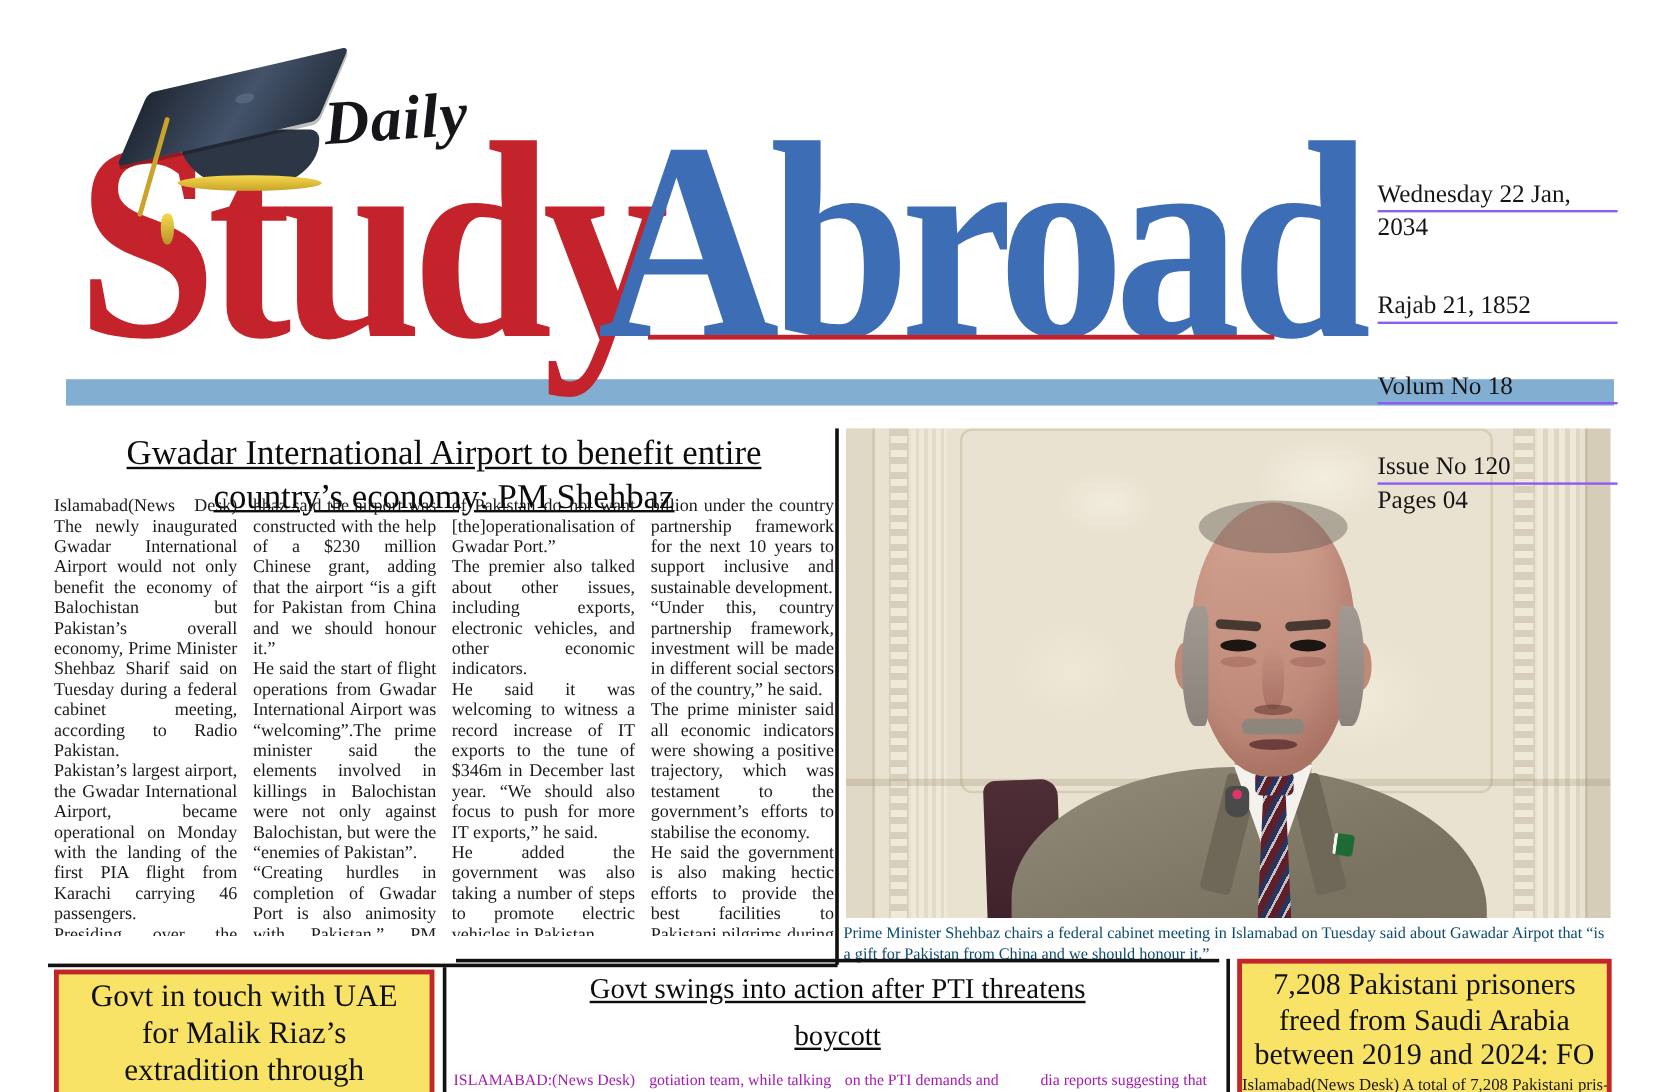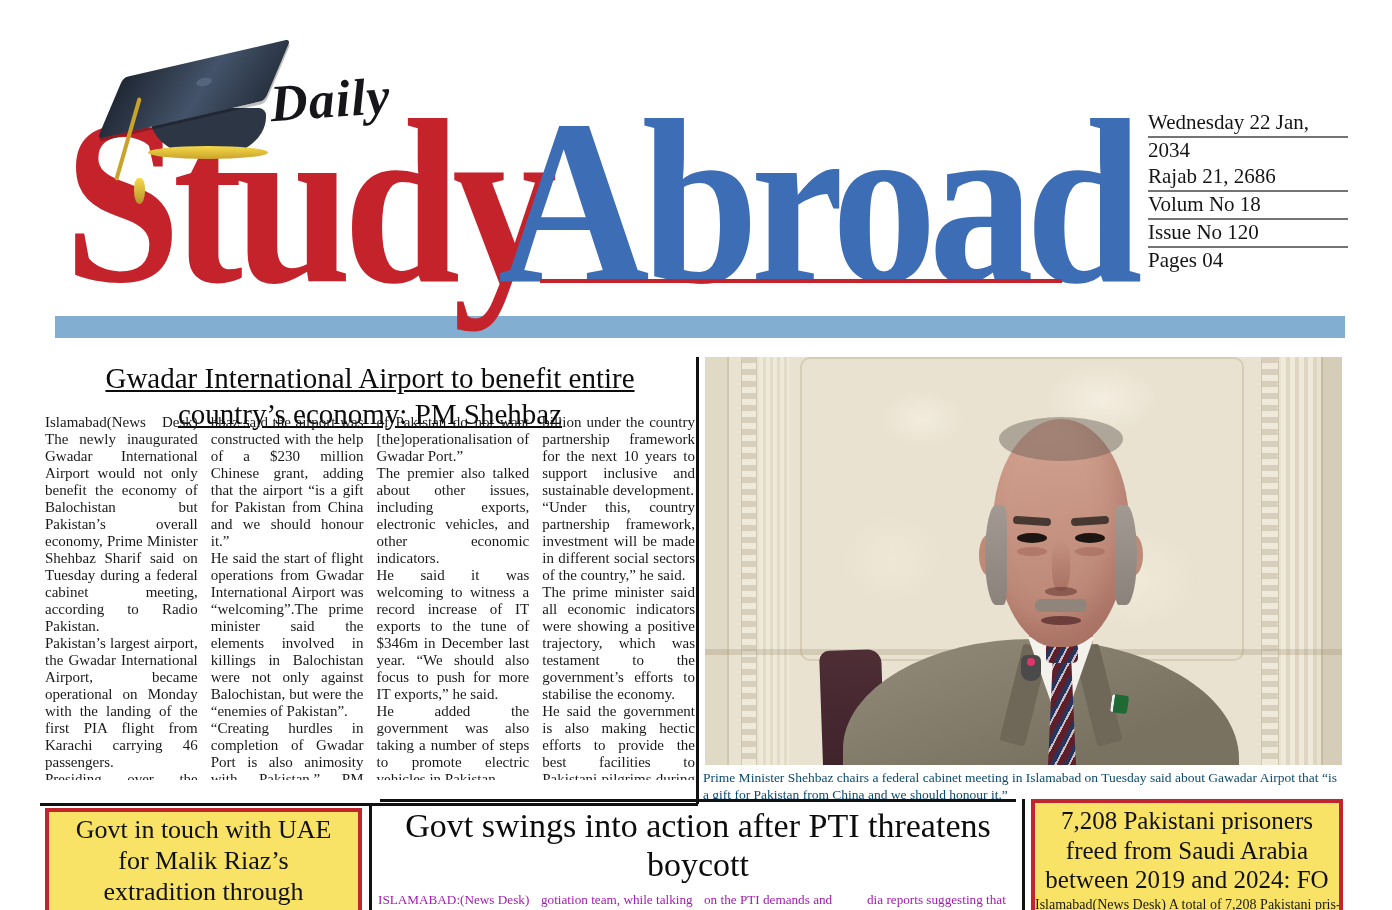--- a/index.html
+++ b/index.html
@@ -31,21 +31,21 @@
   .cap-band{left:148px;top:146px;width:120px;height:13px;z-index:4;border-radius:50%;
             background:linear-gradient(#f5d94b,#caa32a);}
   .tassel-cord{left:126px;top:96px;width:4px;height:86px;background:#caa32a;z-index:5;
                transform:rotate(16deg);border-radius:2px;}
   .tassel-tip{left:134px;top:178px;width:11px;height:26px;z-index:5;
               background:linear-gradient(#f5d94b,#b8922a);border-radius:40% 40% 50% 50%;}
 
   
   .issue-info{left:1148px;top:110px;width:200px;font-size:21px;line-height:25px;z-index:3;}
   .issue-info .row{padding:0 0 1px 0;}
-  .issue-info .u{border-bottom:2px solid #737373;}
+  .issue-info .u{border-bottom:2px solid #8b5cf6;margin-top:39px;}
 
   
   .lead-headline{left:45px;top:360px;width:650px;text-align:center;font-size:29px;
                  line-height:36px;color:#0c0c0c;text-decoration:underline;}
   .lead-cols{left:45px;top:414px;width:650px;height:366px;display:flex;gap:13px;overflow:hidden;}
   .lead-col{flex:1 1 0;font-size:15px;line-height:17px;text-align:justify;color:#191919;}
 
   .v-div-main{left:696px;top:357px;width:3px;height:447px;background:#111;}
 
   
@@ -118,22 +118,22 @@
   .photo-caption{left:703px;top:769px;width:642px;font-size:13.5px;line-height:17px;color:#0c4a6e;}
 
   
   .hr-left{left:40px;top:803px;width:658px;height:3px;background:#111;}
   .box-yellow{background:#f9e366;border:4px solid #c0262c;box-sizing:border-box;}
   .bl-box{left:45px;top:808px;width:317px;height:160px;padding-top:2px;}
   .bl-headline{font-size:26px;line-height:31px;text-align:center;color:#111;}
   .v-div-b1{left:369px;top:806px;width:3px;height:104px;background:#111;}
 
   .mid-topline{left:380px;top:799px;width:636px;height:3px;background:#111;}
-  .mid-headline{left:380px;top:806px;width:636px;text-align:center;font-size:34px;
-                line-height:39px;color:#0c0c0c;}
+  .mid-headline{left:380px;top:806px;width:636px;text-align:center;font-size:24px;
+                line-height:39px;color:#0c0c0c;text-decoration:underline;}
   .mid-cols{left:378px;top:892px;width:642px;display:flex;gap:10px;}
   .mid-col{flex:1 1 0;font-size:13.2px;line-height:15px;white-space:nowrap;overflow:hidden;color:#a21caf;}
 
   .v-div-b2{left:1022px;top:799px;width:3px;height:111px;background:#111;}
   .br-box{left:1031px;top:799px;width:312px;height:160px;padding-top:3px;}
   .br-headline{font-size:25px;line-height:29.5px;text-align:center;color:#111;}
   .br-body{font-size:14px;line-height:16px;text-align:center;white-space:nowrap;overflow:hidden;
            margin-top:2px;color:#191919;}
 </style>
 </head>
@@ -150,21 +150,21 @@
 
   <div class="abs logo-daily">Daily</div>
   <div class="logo-word logo-study">Study</div>
   <div class="logo-word logo-abroad">Abroad</div>
   <div class="abs red-rule"></div>
   <div class="abs blue-bar"></div>
 
   <div class="abs issue-info">
     <div class="row u">Wednesday 22 Jan,</div>
     <div class="row">2034</div>
-    <div class="row u">Rajab 21, 2686</div>
+    <div class="row u">Rajab 21, 1852</div>
     <div class="row u">Volum No 18</div>
     <div class="row u">Issue No 120</div>
     <div class="row">Pages 04</div>
   </div>
 
   <div class="abs lead-headline lines">Gwadar International Airport to benefit entire
 country’s economy: PM Shehbaz</div>
   <div class="abs lead-cols">
     <div class="lead-col lines">Islamabad(News Desk) The newly inaugurated Gwadar International Airport would not only benefit the economy of Balochistan but Pakistan’s overall economy, Prime Minister Shehbaz Sharif said on Tuesday during a federal cabinet meeting, according to Radio Pakistan.
 Pakistan’s largest airport, the Gwadar International Airport, became operational on Monday with the landing of the first PIA flight from Karachi carrying 46 passengers.

